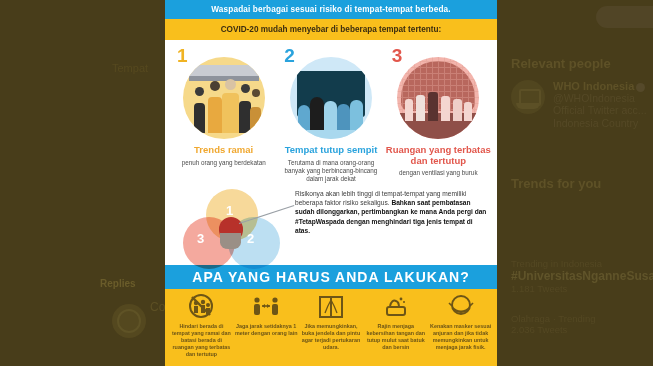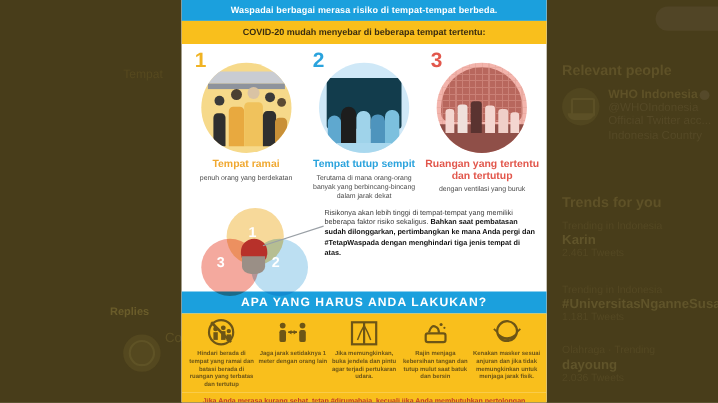--- a/index.html
+++ b/index.html
@@ -138,61 +138,55 @@
         <div class="sb-name">
           <span>WHO Indonesia</span><span class="verified"></span>
         </div>
         <div class="sb-handle">@WHOIndonesia</div>
         <div class="sb-bio">Official Twitter acc... Indonesia Country</div>
       </div>
     </div>
 
     <div class="sb-card sb-h" style="top:176px;">Trends for you</div>
 
-    <div class="trend" style="top:200px;">
-      <div class="trend-cat">Trending in Indonesia</div>
-      <div class="trend-name">Karin</div>
-      <div class="trend-count">2.461 Tweets</div>
-    </div>
     <div class="trend" style="top:258px;">
       <div class="trend-cat">Trending in Indonesia</div>
       <div class="trend-name">#UniversitasNganneSusah</div>
       <div class="trend-count">1.181 Tweets</div>
     </div>
     <div class="trend" style="top:313px;">
       <div class="trend-cat">Olahraga · Trending</div>
-      <div class="trend-name">dayoung</div>
       <div class="trend-count">2.036 Tweets</div>
     </div>
   </div>
 
   <div class="info">
 
-    <div class="band-blue">Waspadai berbagai merasa risiko di tempat-tempat berbeda.</div>
+    <div class="band-blue">Waspadai berbagai sesuai risiko di tempat-tempat berbeda.</div>
     <div class="band-yellow">COVID-20 mudah menyebar di beberapa tempat tertentu:</div>
 
     <div class="cols">
 
       <div class="col">
         <div class="num" style="color:#f0b323">1</div>
         <div class="circ ill1">
           <div class="awn"></div>
             <div class="awn2"></div>
           <div class="h" style="left:12px;top:30px;width:9px;height:9px;background:#3a3a3a;"></div>
           <div class="p" style="left:11px;width:11px;height:30px;background:#2f2f2f;"></div>
           <div class="h" style="left:27px;top:24px;width:10px;height:10px;background:#4b4033;"></div>
           <div class="p" style="left:25px;width:14px;height:36px;background:#e8a93f;"></div>
           <div class="h" style="left:42px;top:22px;width:11px;height:11px;background:#d9c3a4;"></div>
           <div class="p" style="left:39px;width:17px;height:40px;background:#f0c25c;"></div>
           <div class="h" style="left:58px;top:27px;width:9px;height:9px;background:#3a3a3a;"></div>
           <div class="p" style="left:56px;width:12px;height:32px;background:#2f2f2f;"></div>
           <div class="h" style="left:69px;top:32px;width:8px;height:8px;background:#5b4a33;"></div>
           <div class="p" style="left:67px;width:11px;height:26px;background:#c99037;"></div>
         </div>
-        <div class="c-title" style="color:#f0a830">Tempat ramai</div>
+        <div class="c-title" style="color:#f0a830">Trends ramai</div>
         <div class="c-desc">penuh orang yang berdekatan</div>
       </div>
 
       <div class="col">
         <div class="num" style="color:#2aa3dd">2</div>
         <div class="circ ill2">
           <div class="room"></div>
           <div class="f" style="left:8px;width:12px;height:26px;background:#5fa8cf;border-radius:6px 6px 0 0;"></div>
           <div class="f" style="left:20px;width:14px;height:34px;background:#1d1d1d;border-radius:7px 7px 0 0;"></div>
           <div class="f" style="left:34px;width:13px;height:30px;background:#9fd3ea;border-radius:6px 6px 0 0;"></div>
@@ -210,21 +204,21 @@
           <div class="dome"></div>
             <div class="grid"></div>
             <div class="floor"></div>
           <div class="pp" style="left:8px;width:8px;height:22px;"></div>
           <div class="pp" style="left:19px;width:9px;height:26px;background:#efe0db;"></div>
           <div class="pp" style="left:31px;width:10px;height:29px;background:#5a3330;"></div>
           <div class="pp" style="left:44px;width:9px;height:25px;"></div>
           <div class="pp" style="left:56px;width:9px;height:22px;background:#efcfc8;"></div>
           <div class="pp" style="left:67px;width:8px;height:19px;"></div>
         </div>
-        <div class="c-title" style="color:#e2574c">Ruangan yang tertentu dan tertutup</div>
+        <div class="c-title" style="color:#e2574c">Ruangan yang terbatas dan tertutup</div>
         <div class="c-desc">dengan ventilasi yang buruk</div>
       </div>
     </div>
 
     <div class="mid">
       <div class="venn">
         <div class="v v1"></div>
         <div class="v v2"></div>
         <div class="v v3"></div>
         <div style="position:absolute;left:46px;top:28px;width:24px;height:24px;background:#b7312a;border-radius:50% 50% 45% 45%;z-index:2;"></div>
@@ -232,21 +226,21 @@
         <div class="vn" style="left:53px;top:14px;">1</div>
         <div class="vn" style="left:74px;top:42px;">2</div>
         <div class="vn" style="left:24px;top:42px;">3</div>
         <div class="leader"></div>
       </div>
       <div class="note">
         <span>Risikonya akan lebih tinggi di tempat-tempat yang memiliki beberapa faktor risiko sekaligus. </span><b>Bahkan saat pembatasan sudah dilonggarkan, pertimbangkan ke mana Anda pergi dan #TetapWaspada dengan menghindari tiga jenis tempat di atas.</b>
       </div>
     </div>
 
-    <div class="band-blue" style="font-size:11px;letter-spacing:1px;padding:4px 6px;">APA YANG HARUS ANDA LAKUKAN?</div>
+    <div class="band-blue" style="font-size:14px;letter-spacing:1px;padding:4px 6px;">APA YANG HARUS ANDA LAKUKAN?</div>
 
     <div class="bottom">
       <div class="tips">
 
         <div class="tip">
           <div class="tipic">
             <svg viewBox="0 0 30 28" width="30" height="28">
               <circle cx="15" cy="13" r="11" fill="none" stroke="#6d5516" stroke-width="2"></circle>
               <circle cx="10" cy="10" r="2.2" fill="#6d5516"></circle>
                 <rect x="8" y="13" width="4" height="7" fill="#6d5516"></rect>

